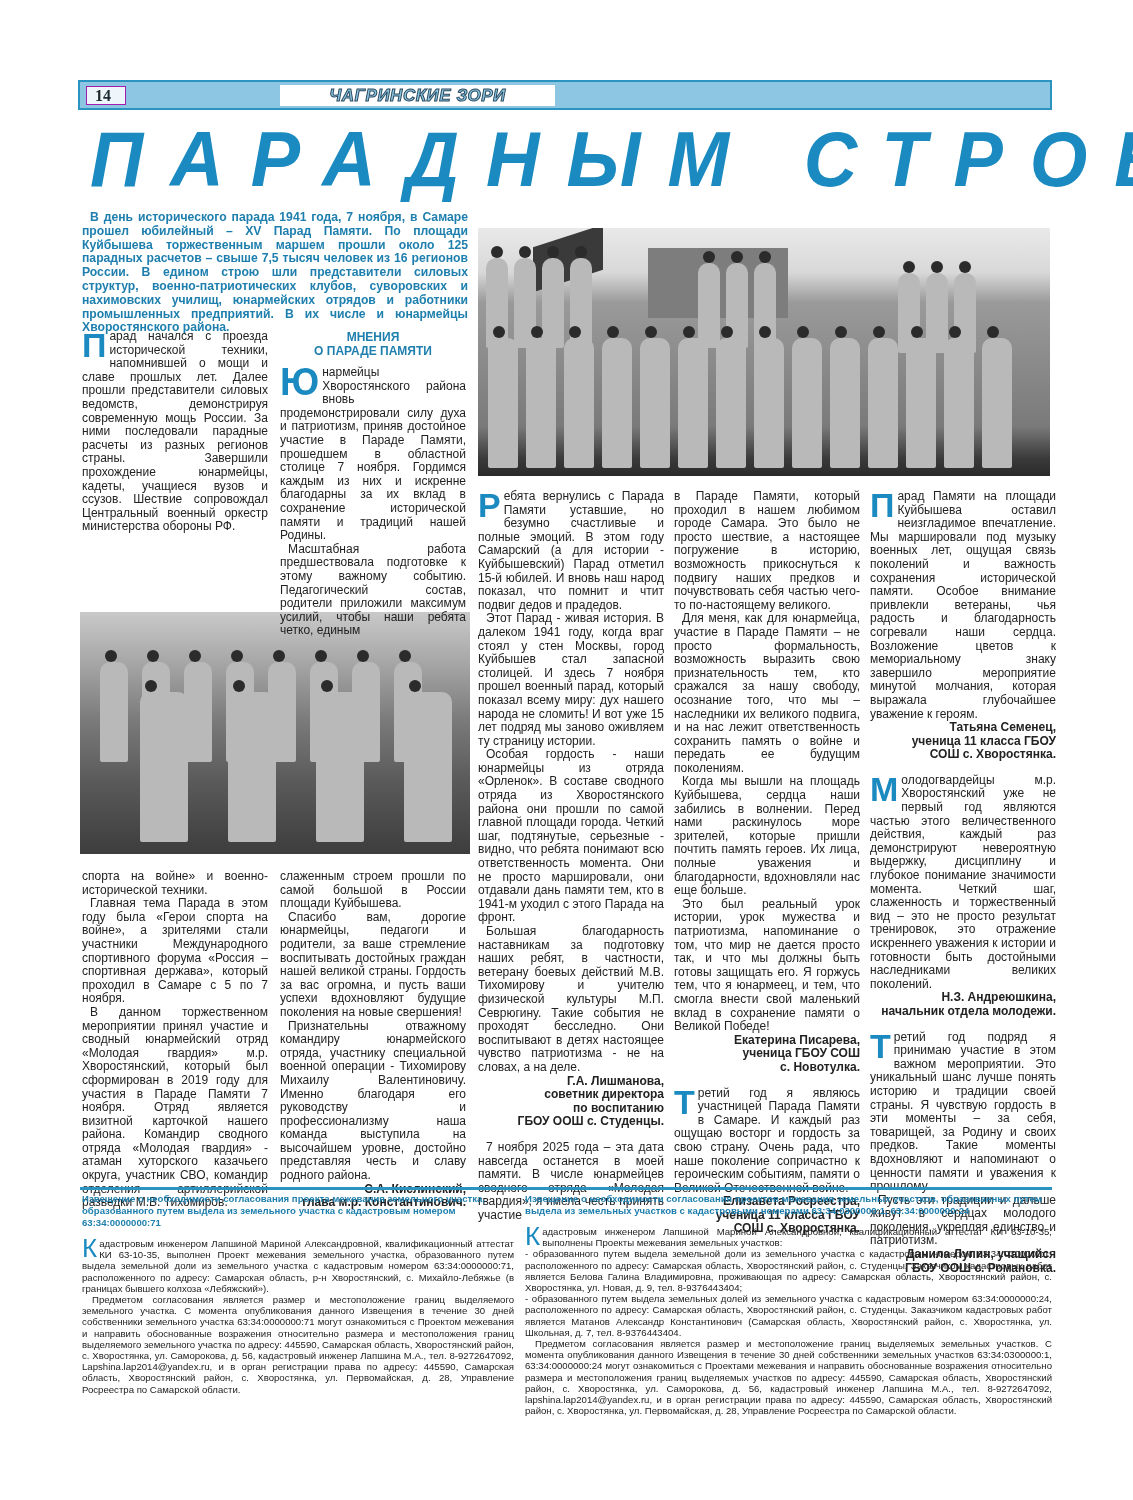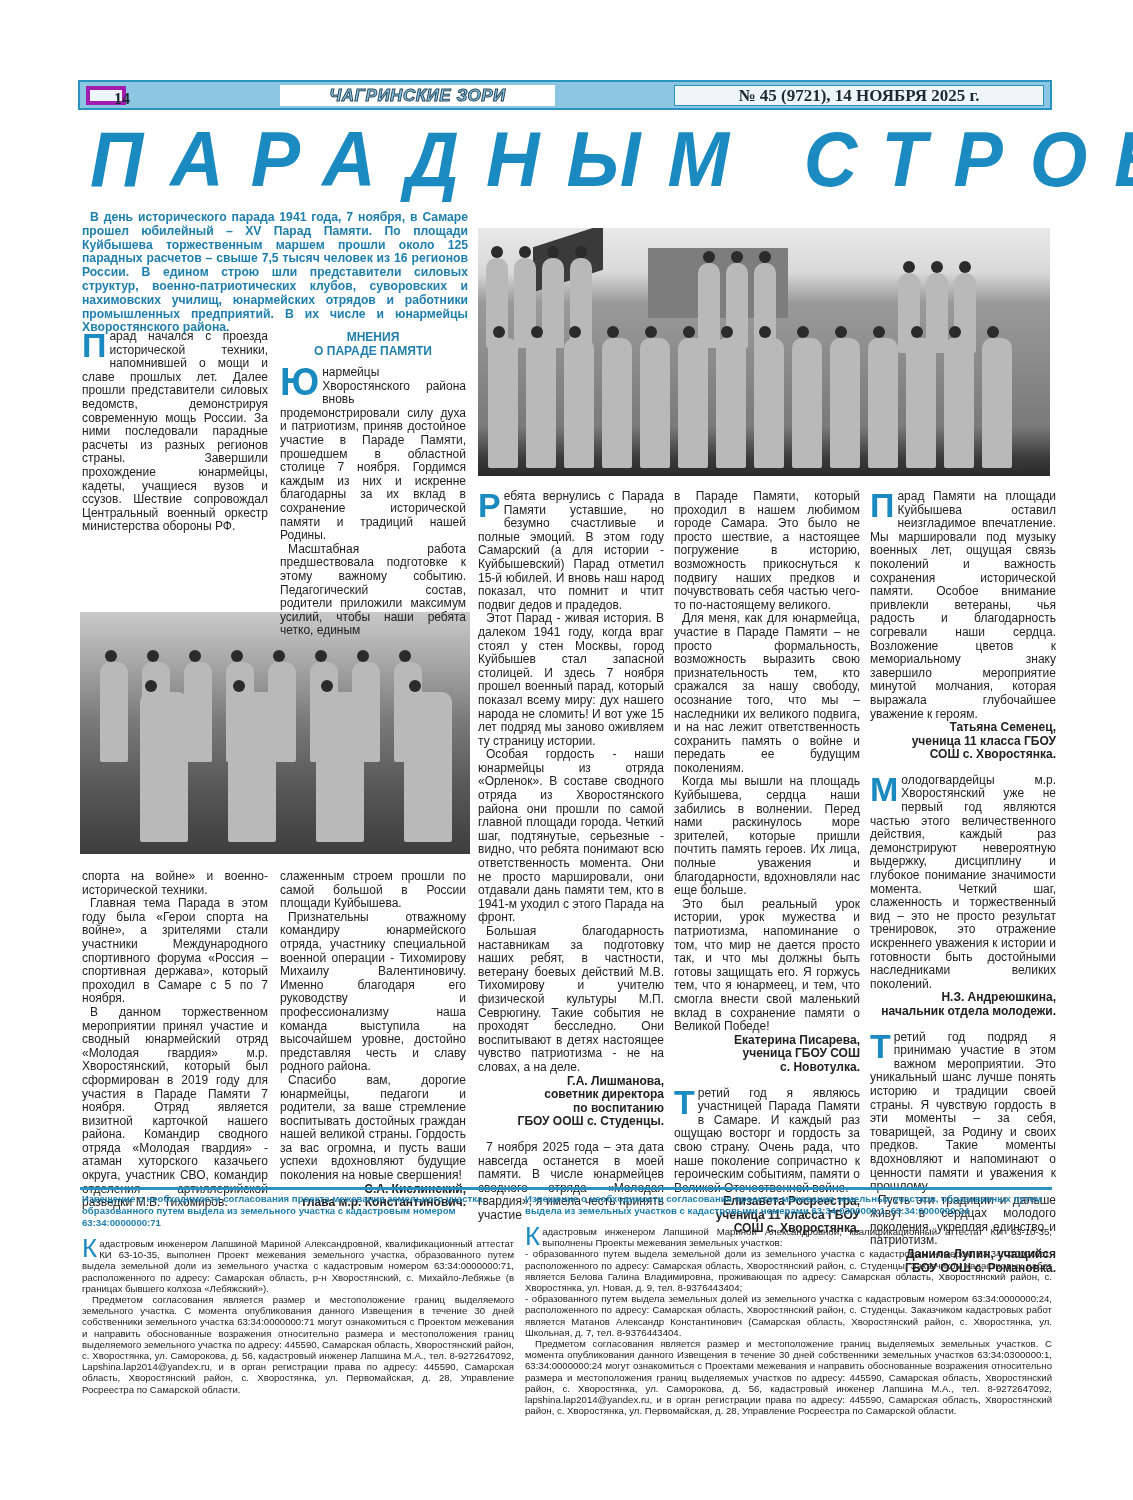--- a/index.html
+++ b/index.html
@@ -1,21 +1,21 @@
 <!DOCTYPE html>
 <html><head>
 <meta charset="utf-8">
 <style>
   * { box-sizing: border-box; margin: 0; padding: 0; }
   html, body { width: 1133px; height: 1500px; background: #ffffff; }
   body { position: relative; font-family: "Liberation Sans", sans-serif; color: #1a1a1a; overflow: hidden; }
 
   
   .masthead { position: absolute; left: 78px; top: 80px; width: 974px; height: 30px; background: #8cc6e3; border: 2px solid #2a93bf; }
-  .page-num { position: absolute; left: 6px; top: 4px; width: 40px; height: 19px; background: #eef6fb; border: 4px solid #a21caf; font-family: "Liberation Serif", serif; font-size: 16px; font-weight: bold; color: #1d2a33; padding-left: 24px; line-height: 18px; }
+  .page-num { position: absolute; left: 6px; top: 4px; width: 40px; height: 19px; background: #eef6fb; border: 1px solid #a21caf; font-family: "Liberation Serif", serif; font-size: 16px; font-weight: bold; color: #1d2a33; padding-left: 8px; line-height: 18px; }
   .logo { position: absolute; left: 200px; top: 3px; width: 275px; height: 21px; background: #ffffff; display: flex; align-items: center; justify-content: center; gap: 4px; }
   .logo-text { font-family: "Liberation Sans", sans-serif; font-weight: bold; font-size: 17px; letter-spacing: 0.5px; color: #8cc6e3; -webkit-text-stroke: 1px #2a4a5e; font-style: italic; }
   .issue-box { position: absolute; right: 6px; top: 3px; width: 370px; height: 21px; background: #eef6fb; border: 1px solid #2a93bf; font-family: "Liberation Serif", serif; font-size: 17px; font-weight: bold; color: #1d2a33; text-align: center; line-height: 20px; }
 
   .headline { position: absolute; left: 90px; top: 120px; width: 960px; font-family: "Liberation Sans", sans-serif; font-weight: bold; font-style: italic; font-size: 74px; color: #1a8ac0; letter-spacing: 27px; white-space: nowrap; line-height: 80px; transform: scaleY(1.05); }
 
   .lead { position: absolute; left: 82px; top: 211px; width: 386px; font-size: 12.2px; font-weight: bold; color: #1e7fae; line-height: 13.8px; text-align: justify; text-indent: 8px; }
 
   .col { position: absolute; font-size: 12px; line-height: 13.6px; text-align: justify; color: #222; }
   .col p { text-indent: 8px; }
@@ -42,21 +42,20 @@
   .n-drop { float: left; font-size: 26px; line-height: 20px; color: #1a8ac0; margin: 0 2px 0 0; }
 </style>
 </head>
 <body>
 
 <div class="masthead">
   <div class="page-num">14</div>
   <div class="logo">
     <span class="logo-text">ЧАГРИНСКИЕ ЗОРИ</span>
   </div>
-  <div class="issue-box">№ 45 (9721), 14 НОЯБРЯ 2025 г.</div>
 </div>
 
 <div class="headline">ПАРАДНЫМ СТРОЕМ</div>
 
 <div class="lead">В день исторического парада 1941 года, 7 ноября, в Самаре прошел юбилейный – XV Парад Памяти. По площади Куйбышева торжественным маршем прошли около 125 парадных расчетов – свыше 7,5 тысяч человек из 16 регионов России. В едином строю шли представители силовых структур, военно-патриотических клубов, суворовских и нахимовских училищ, юнармейских отрядов и работники промышленных предприятий. В их числе и юнармейцы Хворостянского района.</div>
 
 <div class="photo photo-group">
   <div class="building"></div>
   <div class="flag"></div>
   <div class="fig-row" style="left:8px; top:30px; height:90px;">
@@ -124,22 +123,22 @@
 <div class="col" style="left:280px; top:330px; width:186px;">
   <div class="sub-head">
     <div>МНЕНИЯ</div>
     <div>О ПАРАДЕ ПАМЯТИ</div>
   </div>
   <p class="noindent"><span class="dropcap" style="font-size:38px;line-height:30px;">Ю</span><span>нармейцы Хворостянского района вновь продемонстрировали силу духа и патриотизм, приняв достойное участие в Параде Памяти, прошедшем в областной столице 7 ноября. Гордимся каждым из них и искренне благодарны за их вклад в сохранение исторической памяти и традиций нашей Родины.</span></p>
   <p>Масштабная работа предшествовала подготовке к этому важному событию. Педагогический состав, родители приложили максимум усилий, чтобы наши ребята четко, единым</p>
 </div>
 <div class="col" style="left:280px; top:870px; width:186px;">
   <p class="noindent">слаженным строем прошли по самой большой в России площади Куйбышева.</p>
+  <p>Спасибо вам, дорогие юнармейцы, педагоги и родители, за ваше стремление воспитывать достойных граждан нашей великой страны. Гордость за вас огромна, и пусть ваши успехи вдохновляют будущие поколения на новые свершения!</p>
   <p>Признательны отважному командиру юнармейского отряда, участнику специальной военной операции - Тихомирову Михаилу Валентиновичу. Именно благодаря его руководству и профессионализму наша команда выступила на высочайшем уровне, достойно представляя честь и славу родного района.</p>
-  <p>Спасибо вам, дорогие юнармейцы, педагоги и родители, за ваше стремление воспитывать достойных граждан нашей великой страны. Гордость за вас огромна, и пусть ваши успехи вдохновляют будущие поколения на новые свершения!</p>
   <div class="sign">
     <div>С.А. Кислинский,</div>
     <div>глава м.р. Константинович.</div>
   </div>
 </div>
 
 <div class="col" style="left:478px; top:490px; width:186px;">
   <p class="noindent"><span class="dropcap">Р</span><span>ебята вернулись с Парада Памяти уставшие, но безумно счастливые и полные эмоций. В этом году Самарский (а для истории - Куйбышевский) Парад отметил 15-й юбилей. И вновь наш народ показал, что помнит и чтит подвиг дедов и прадедов.</span></p>
   <p>Этот Парад - живая история. В далеком 1941 году, когда враг стоял у стен Москвы, город Куйбышев стал запасной столицей. И здесь 7 ноября прошел военный парад, который показал всему миру: дух нашего народа не сломить! И вот уже 15 лет подряд мы заново оживляем ту страницу истории.</p>
   <p>Особая гордость - наши юнармейцы из отряда «Орленок». В составе сводного отряда из Хворостянского района они прошли по самой главной площади города. Четкий шаг, подтянутые, серьезные - видно, что ребята понимают всю ответственность момента. Они не просто маршировали, они отдавали дань памяти тем, кто в 1941-м уходил с этого Парада на фронт.</p>

